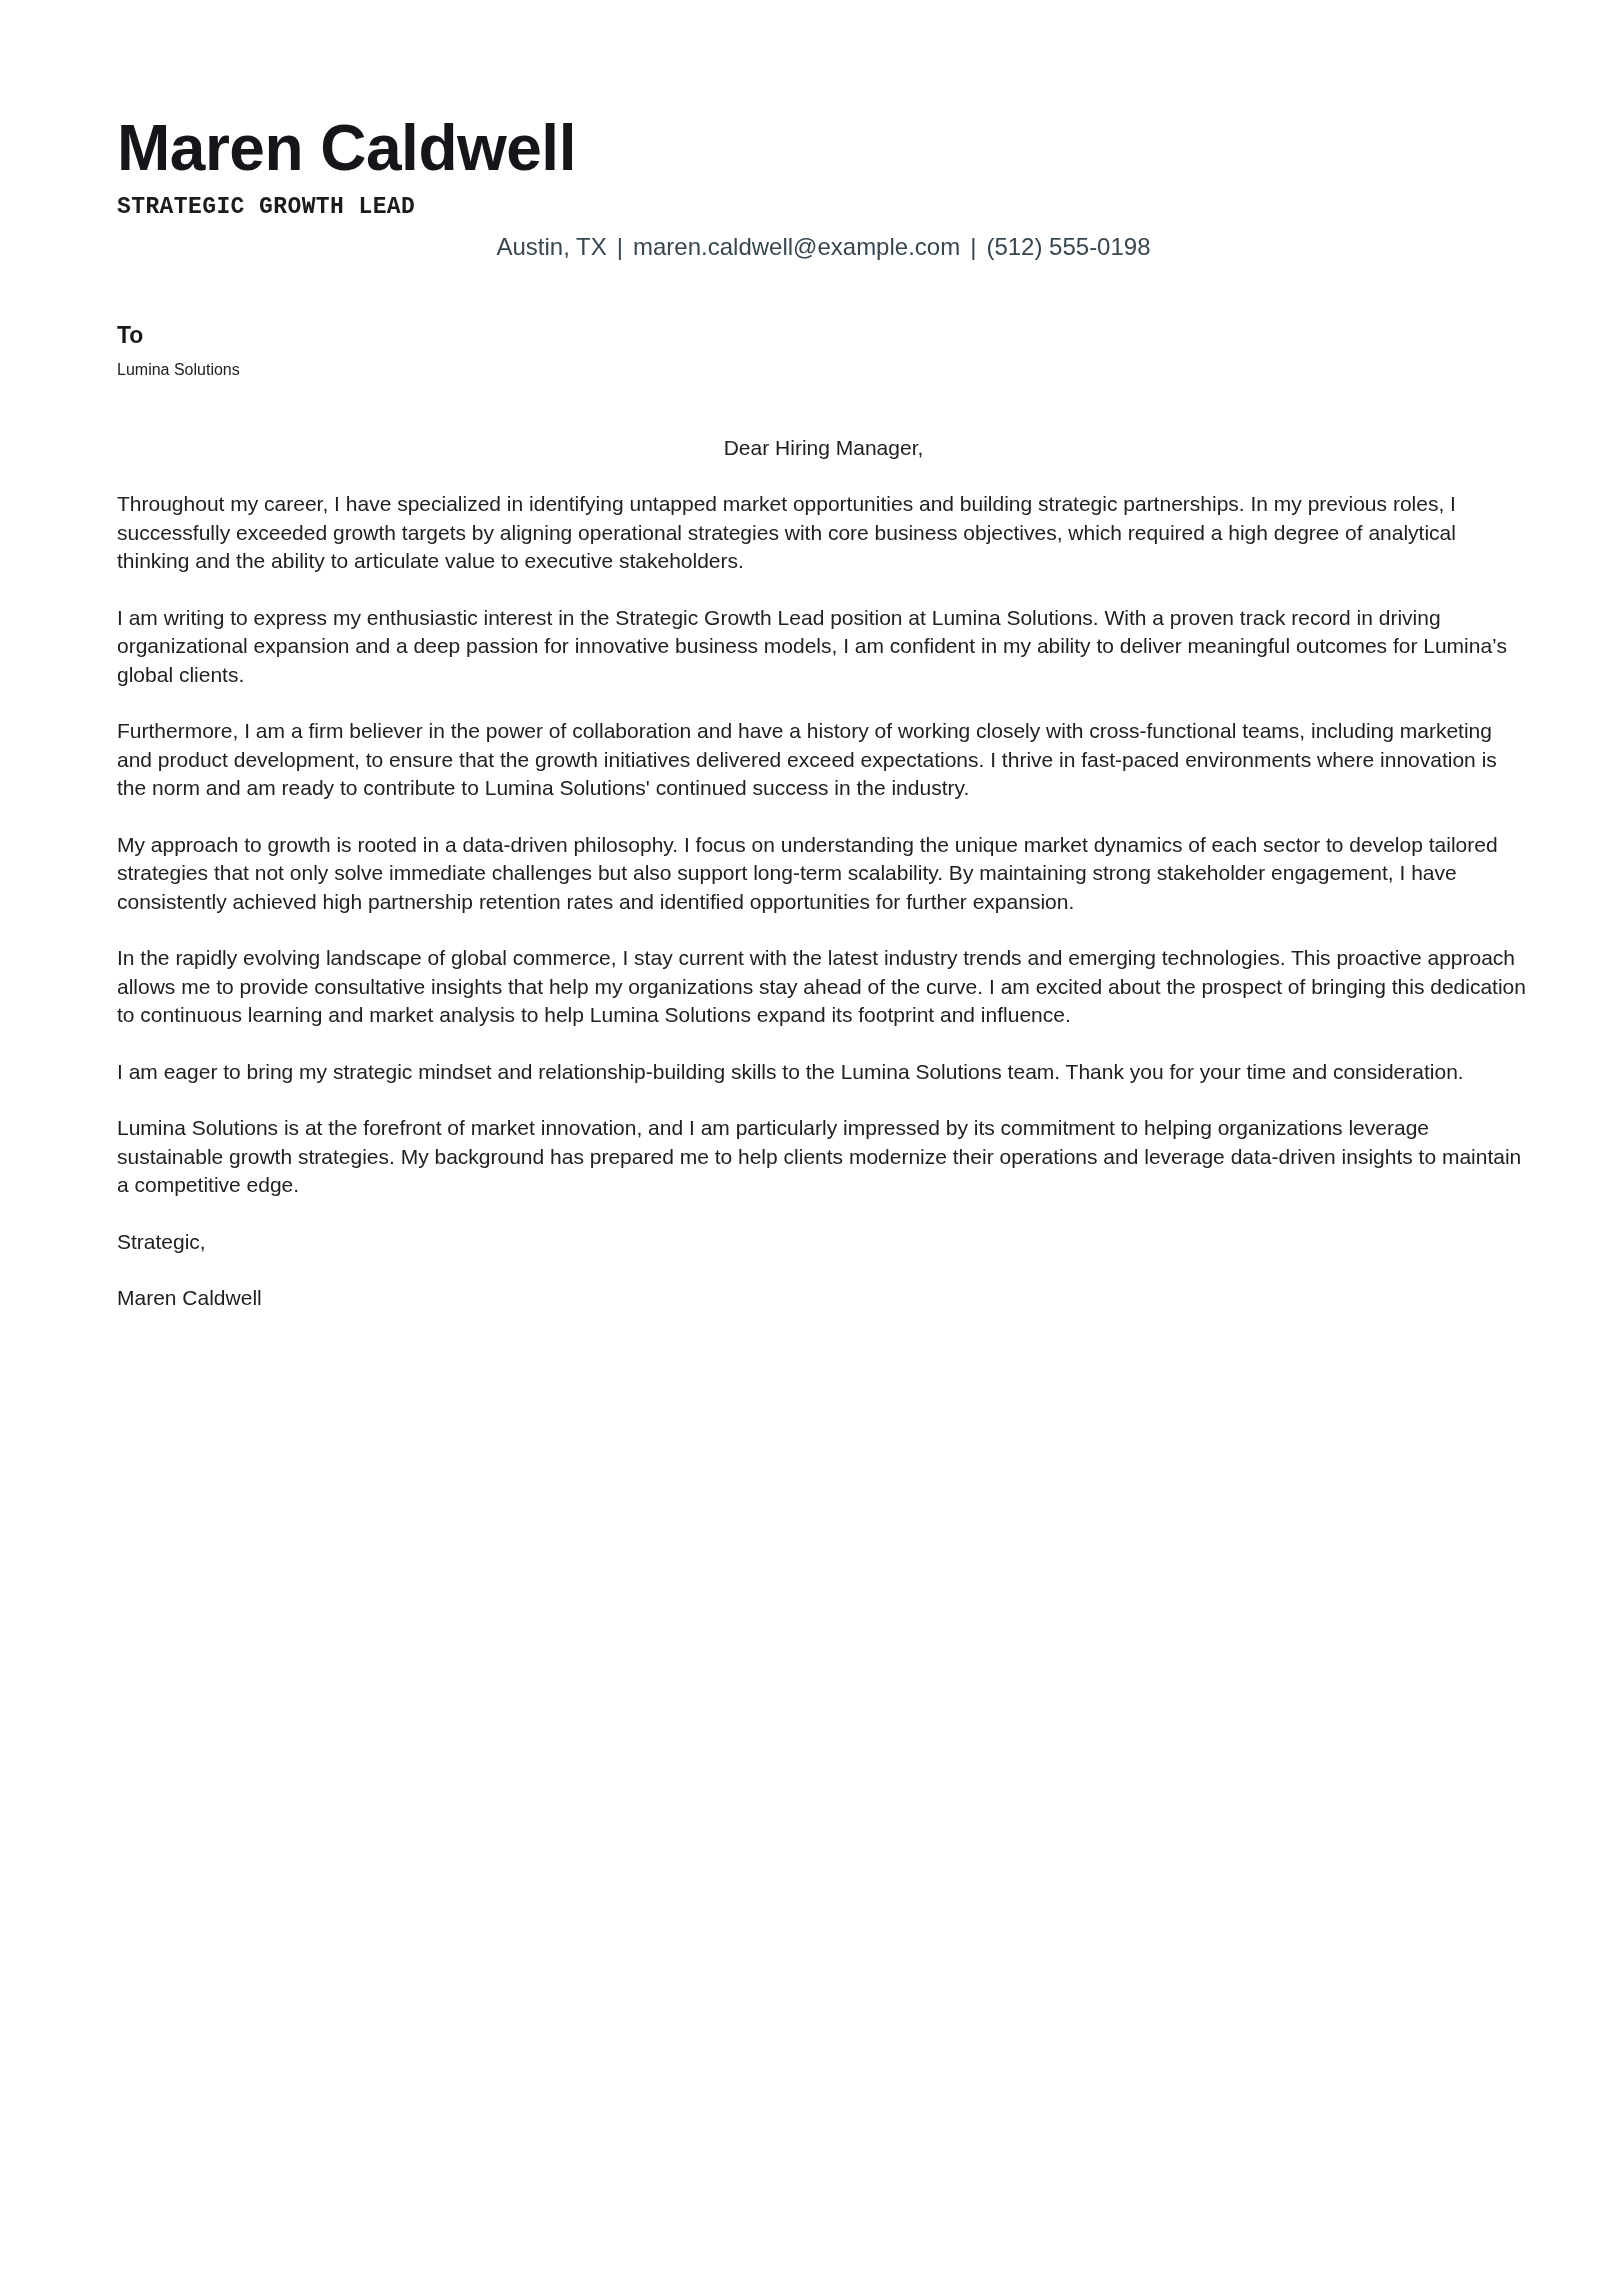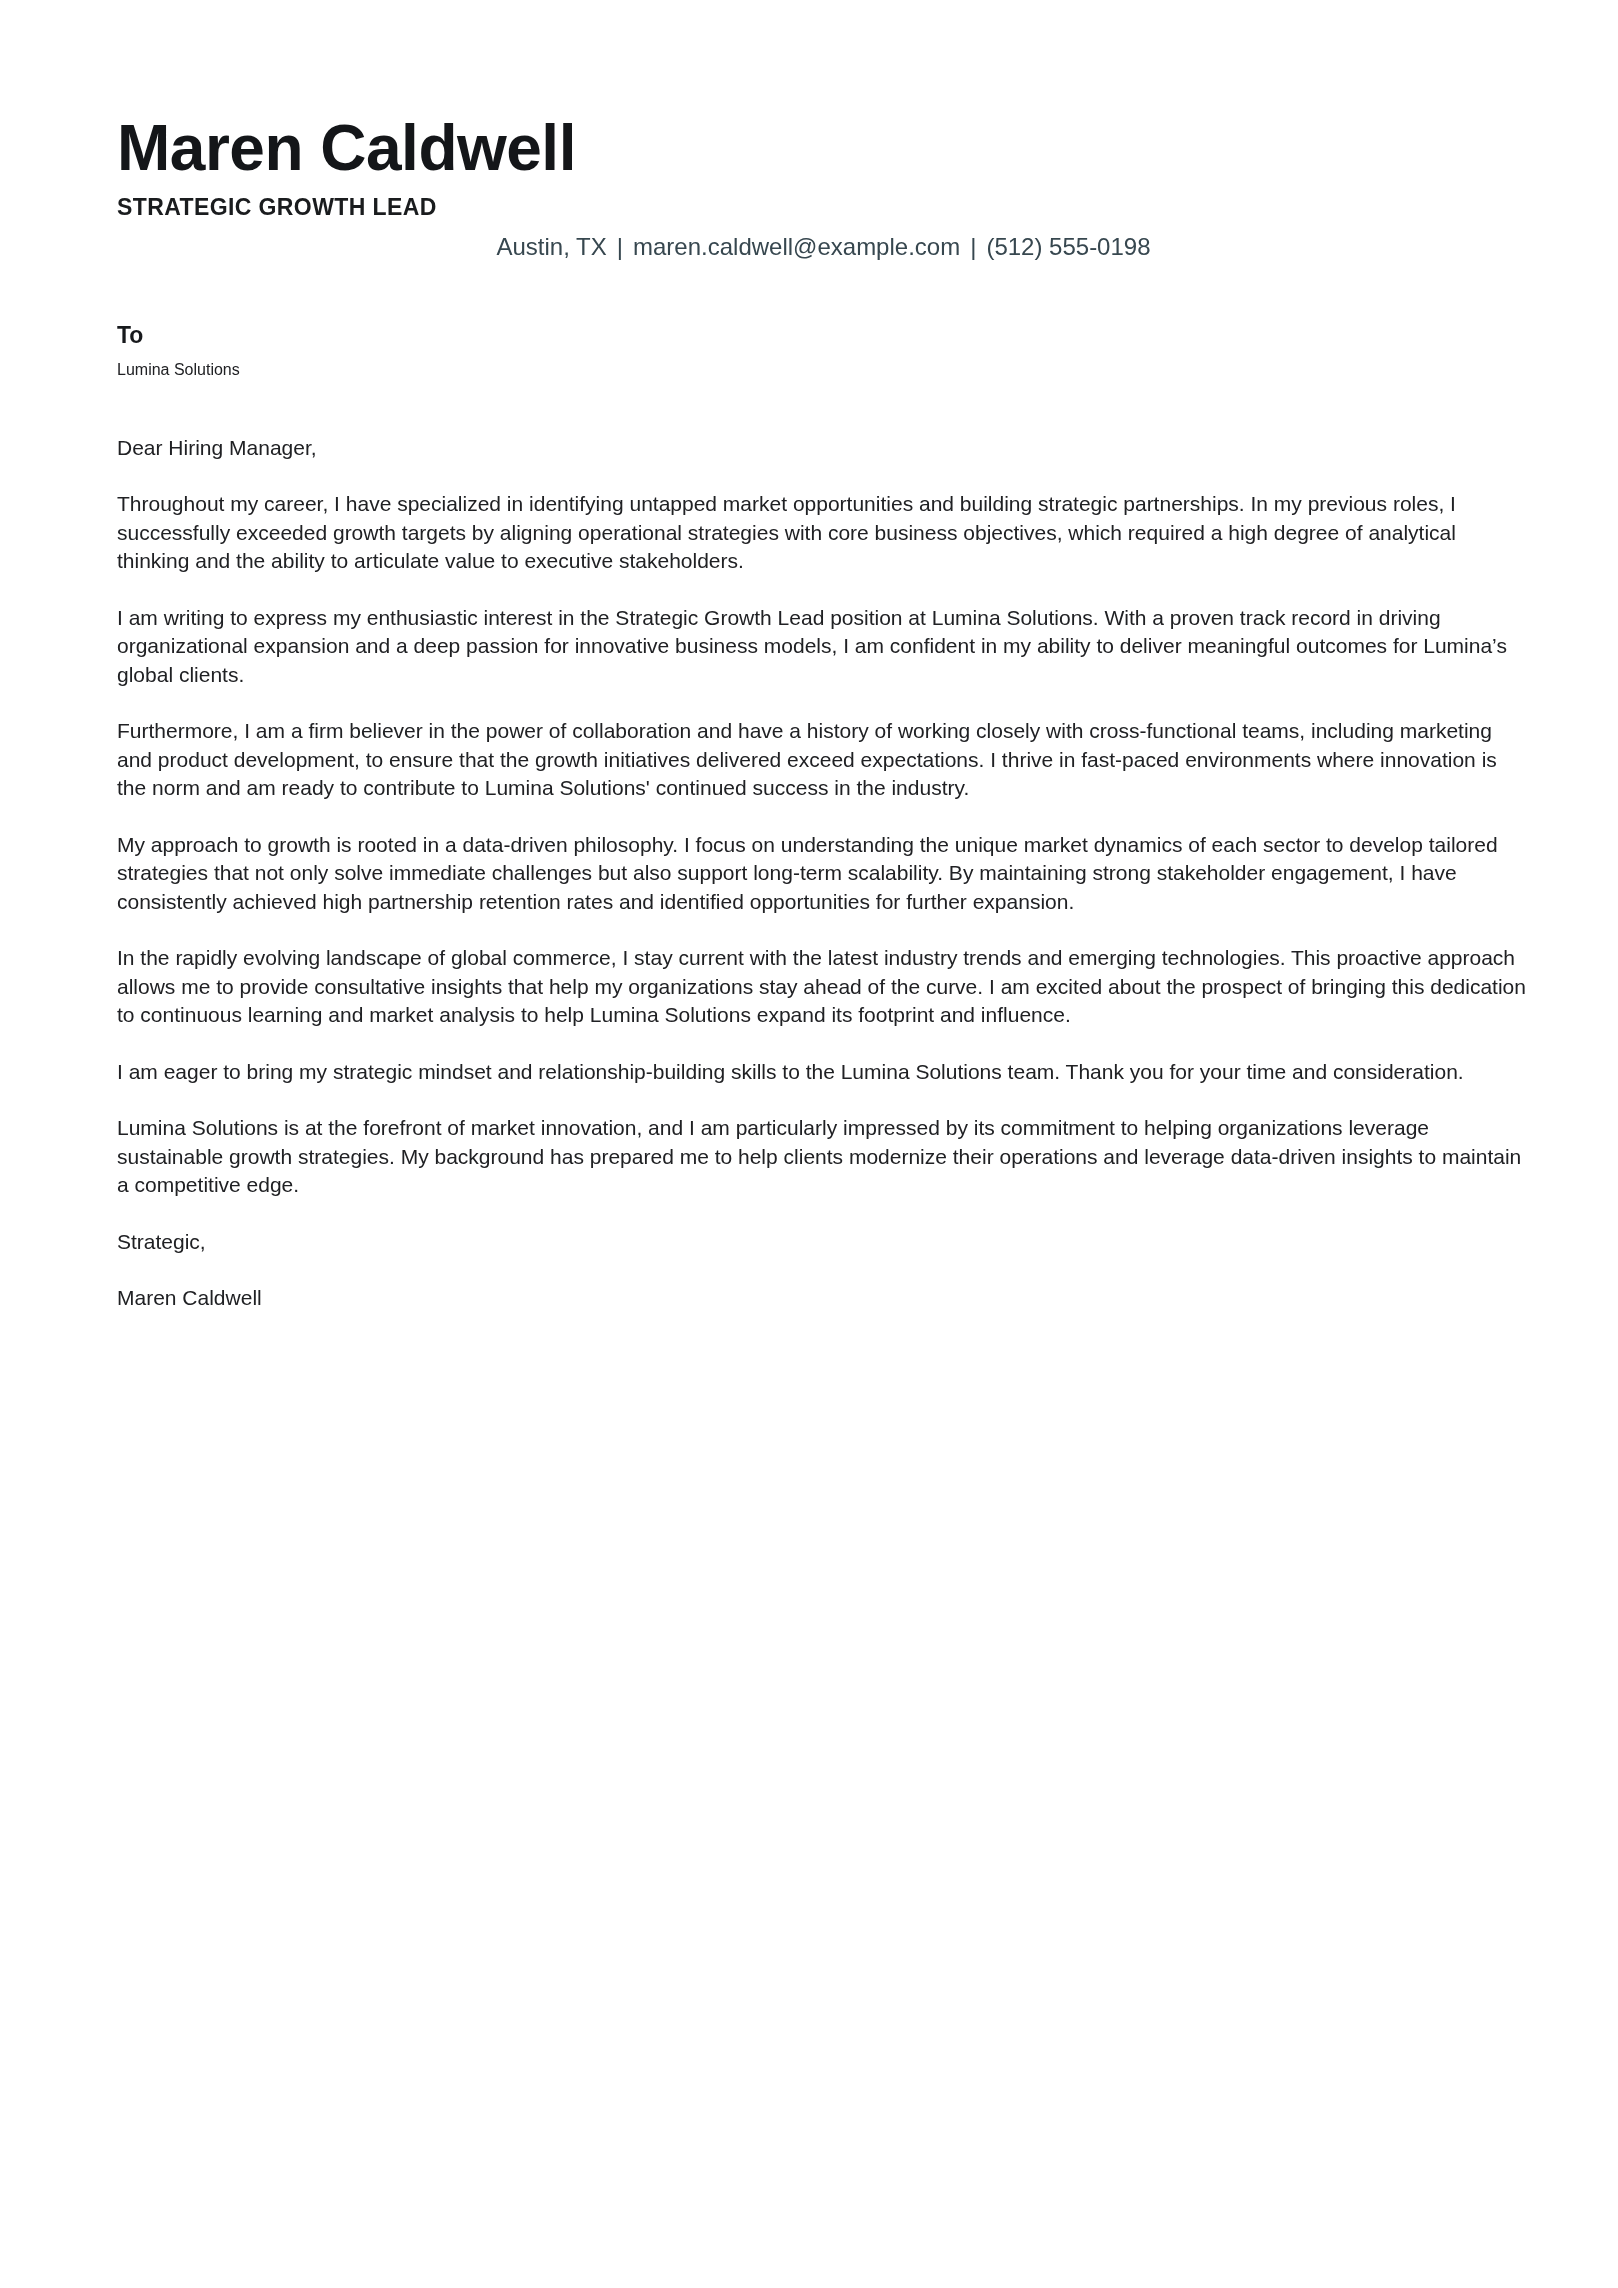--- a/index.html
+++ b/index.html
@@ -26,20 +26,21 @@
     letter-spacing: -0.5px;
     color: #141619;
   }
   .role {
     margin-top: 8px;
     font-size: 23px;
     font-weight: 700;
     line-height: 1.2;
     letter-spacing: 0.4px;
     color: #1a1c1e;
+    font-family: Liberation Mono, monospace;
   }
   .contact {
     margin-top: 10px;
     font-size: 24px;
     line-height: 1.3;
     color: #37474f;
     text-align: center;
   }
   .contact .sep { padding: 0 10px; color: #37474f; }
   .recipient { margin-top: 60px; }
@@ -56,21 +57,21 @@
     color: #202124;
   }
   .letter { margin-top: 50px; }
   .letter p {
     font-size: 21px;
     line-height: 28.5px;
     color: #202124;
     margin: 28px 0 0 0;
     max-width: 1413px;
   }
-  .letter p.salutation { margin-top: 0; }
+  .letter p.salutation { margin-top: 0; text-align: center; }
 </style>
 </head>
 <body>
 
 <div class="page">
 
   <div class="header">
     <h1 class="name">Maren Caldwell</h1>
     <div class="role">STRATEGIC GROWTH LEAD</div>
     <div class="contact">

